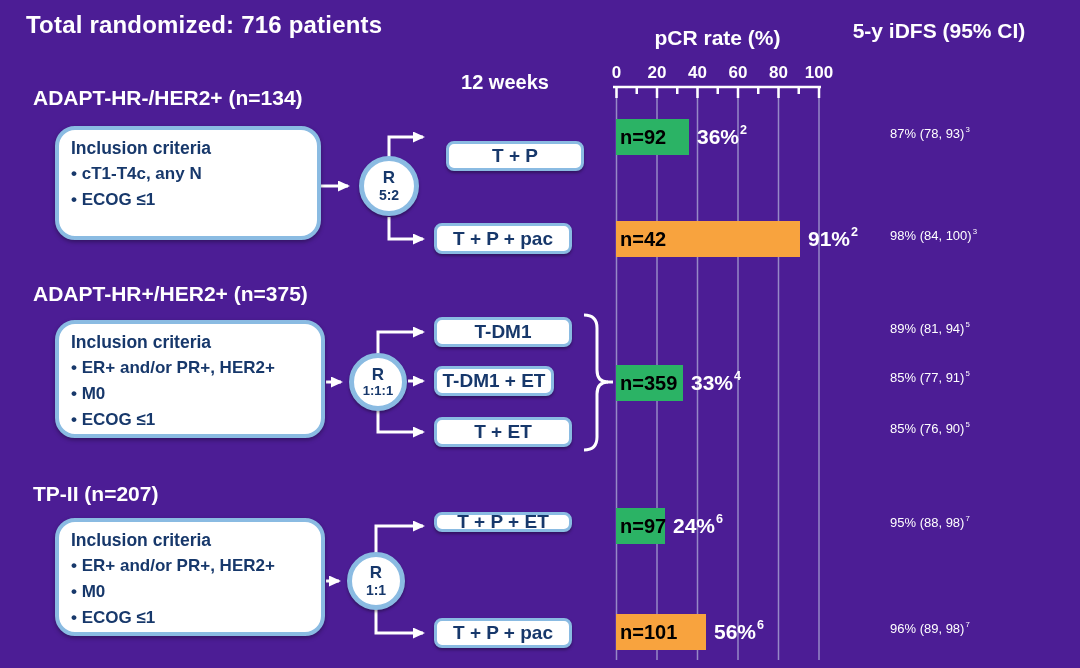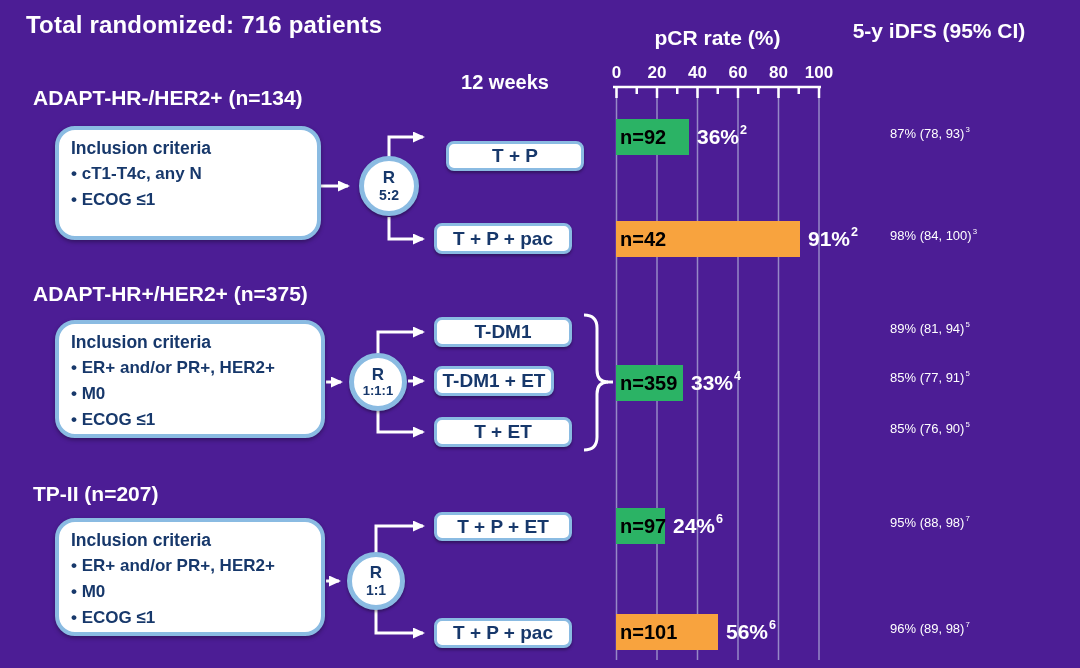--- a/index.html
+++ b/index.html
@@ -202,35 +202,35 @@
     <div class="inc-item">• ER+ and/or PR+, HER2+</div>
     <div class="inc-item">• M0</div>
     <div class="inc-item">• ECOG ≤1</div>
   </div>
 
   <div class="abs z2 r-circle" style="left:347px;top:552px;width:58px;height:58px;">
     <div class="r-label">R</div>
     <div class="r-ratio">1:1</div>
   </div>
 
-  <div class="abs z2 arm-box" style="left:434px;top:512px;width:138px;height:29px;">
+  <div class="abs z2 arm-box" style="left:434px;top:512px;width:138px;height:20px;">
     <span>T + P + ET</span>
   </div>
   <div class="abs z2 arm-box" style="left:434px;top:618px;width:138px;height:30px;">
     <span>T + P + pac</span>
   </div>
 
   <div class="abs z2 bar-row" style="left:616px;top:508px;">
     <div class="bar" style="width: 49px; background: rgb(43, 179, 101);">
       <span class="bar-n">n=97</span>
     </div>
     <span class="pct-label"><span>24%</span><sup>6</sup></span>
   </div>
   <div class="abs z2 bar-row" style="left:616px;top:614px;">
-    <div class="bar" style="width: 102px; background: rgb(248, 163, 62);">
+    <div class="bar" style="width: 90px; background: rgb(248, 163, 62);">
       <span class="bar-n">n=101</span>
     </div>
     <span class="pct-label"><span>56%</span><sup>6</sup></span>
   </div>
 
   <div class="abs z2 idfs-value" style="left:890px;top:515px;"><span>95% (88, 98)</span><sup>7</sup></div>
   <div class="abs z2 idfs-value" style="left:890px;top:621px;"><span>96% (89, 98)</span><sup>7</sup></div>
 
 </div>
 

